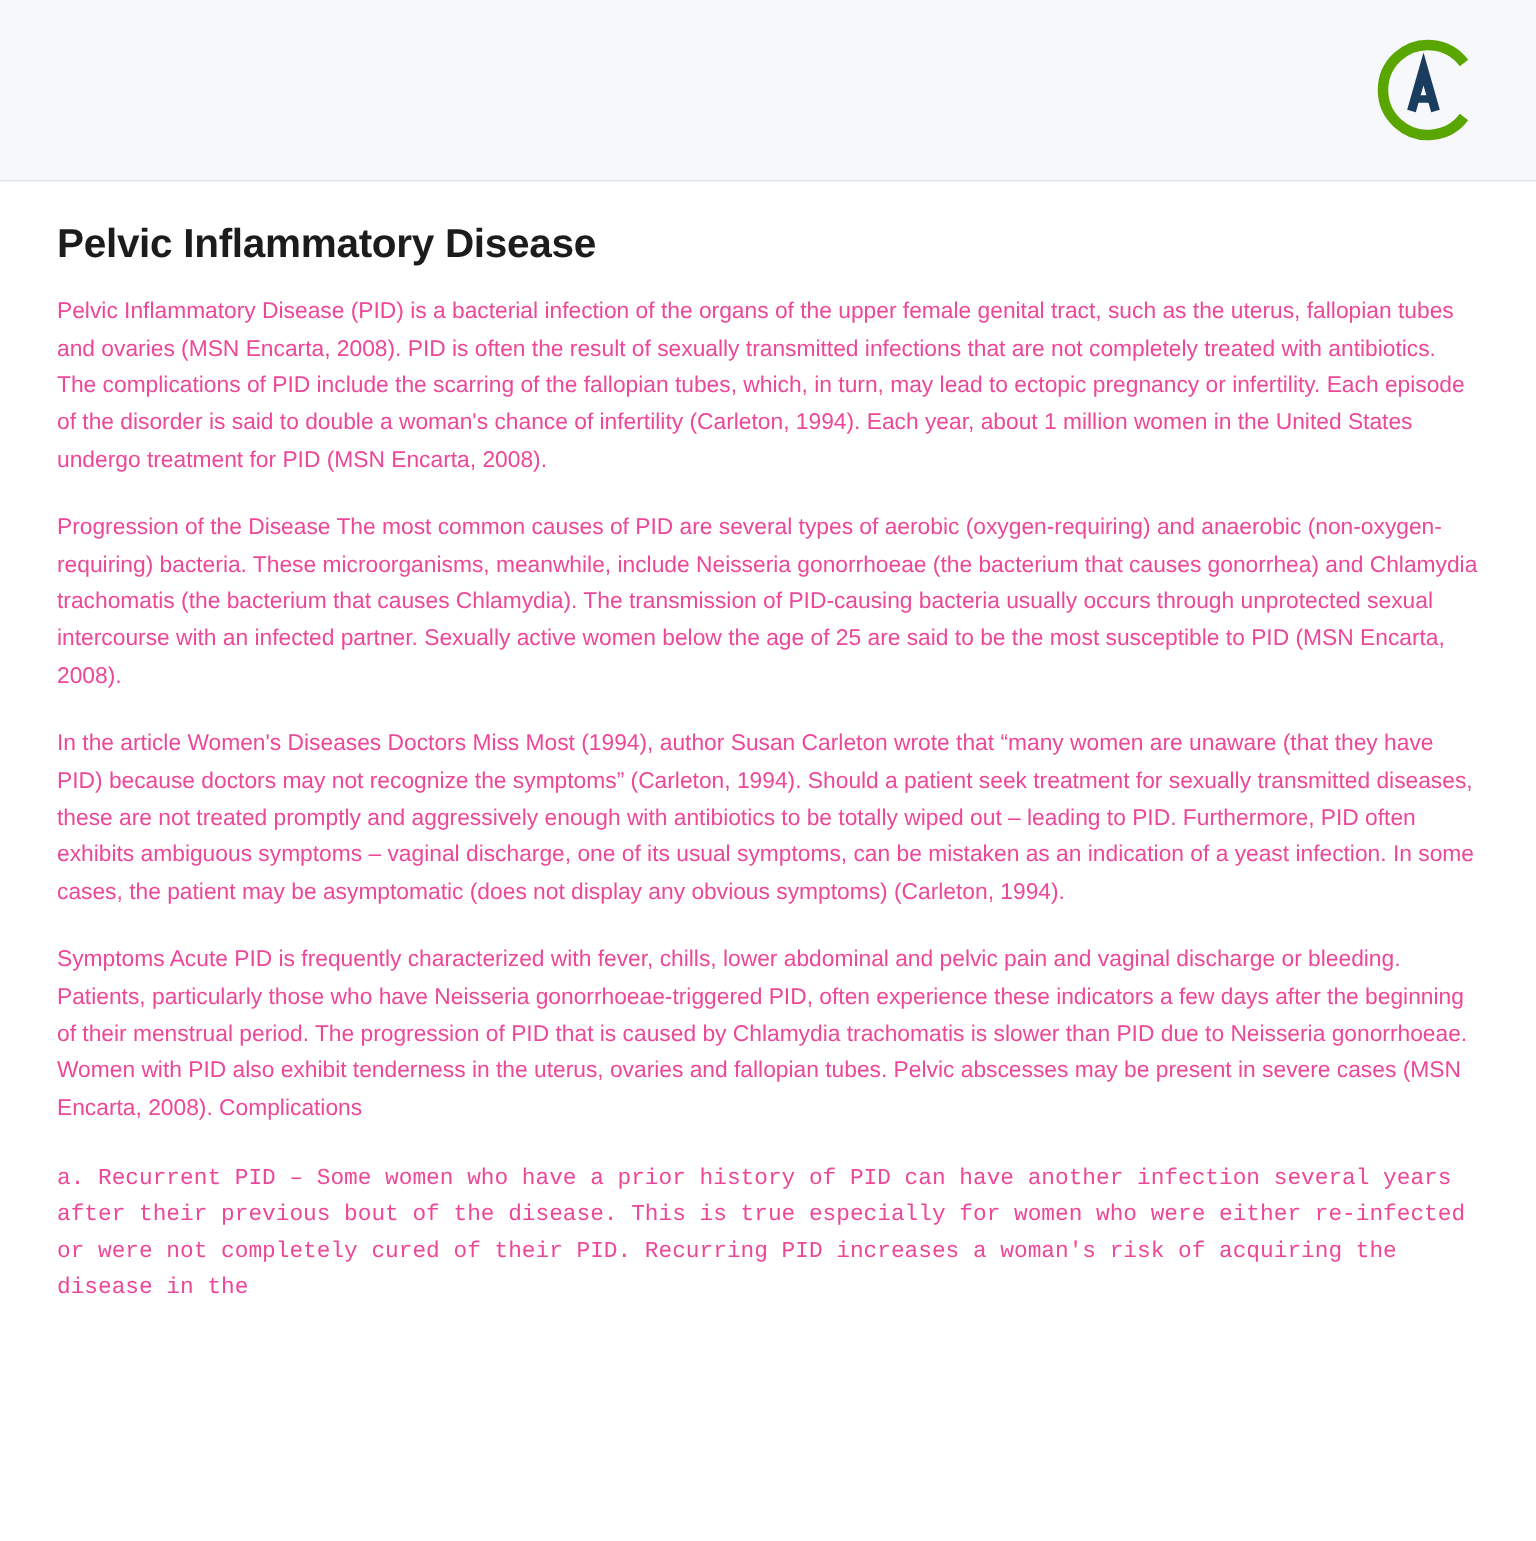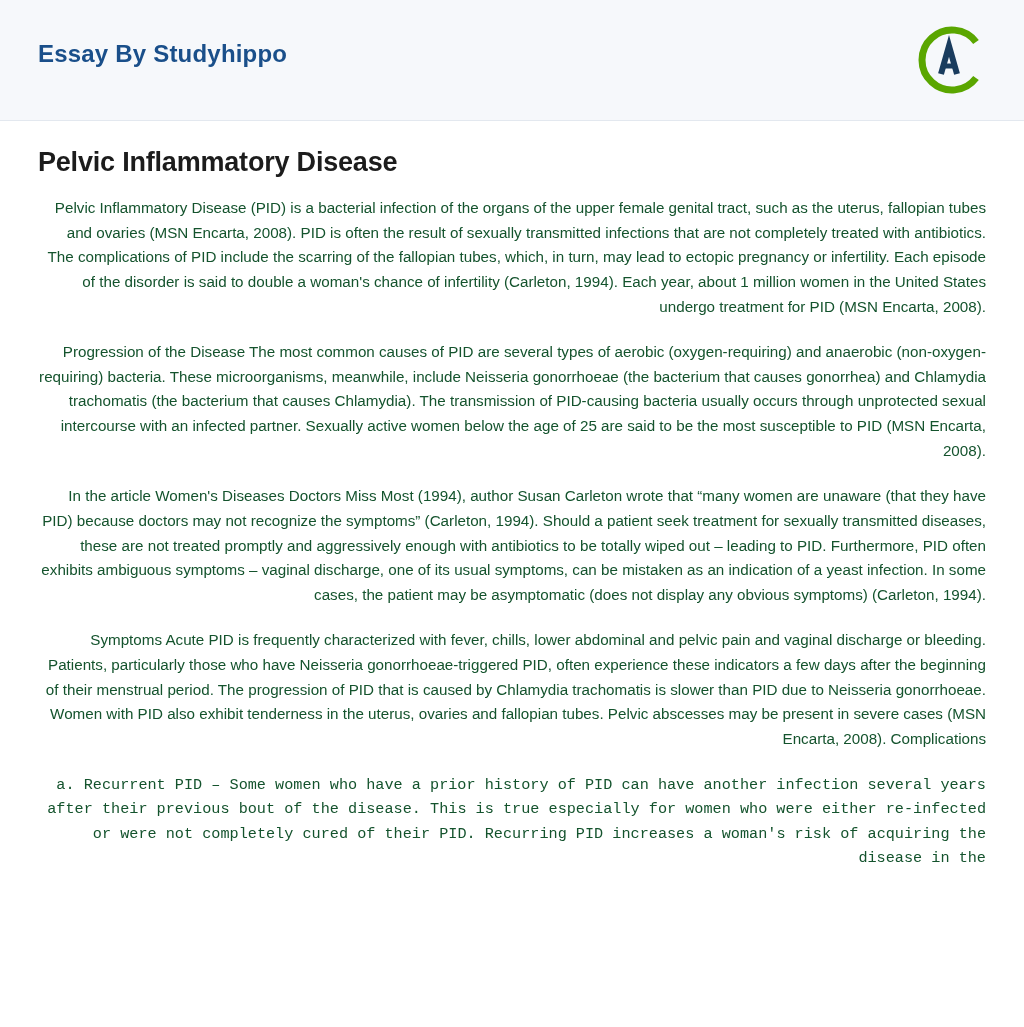--- a/index.html
+++ b/index.html
@@ -57,34 +57,33 @@
   .article-title {
     font-size: 27px;
     font-weight: bold;
     color: #1c1c1c;
     margin: 0 0 18px 0;
     letter-spacing: -0.2px;
   }
   .para {
     font-size: 15.2px;
     line-height: 1.62;
-    color: #14532d;
+    color: #ec4899;
     margin: 0 0 21px 0;
-    text-align: right;
+    text-align: left;
   }
   .para:last-child {
     margin-bottom: 0;
     font-family: Liberation Mono, monospace;
   }
 </style>
 </head>
 <body>
 
 <div class="header">
-  <div class="brand">Essay By Studyhippo</div>
   <div class="logo">
     <svg viewBox="0 0 76 76" width="76" height="76" xmlns="http://www.w3.org/2000/svg">
       <path d="M66 20 A30 30 0 1 0 66 56" fill="none" stroke="#5aa600" stroke-width="7" stroke-linecap="butt"></path>
       <path d="M31 52 L39 24 L47 52" fill="none" stroke="#1a3c5e" stroke-width="6" stroke-linejoin="miter" stroke-linecap="butt"></path>
       <path d="M34.5 44 L43.5 44" fill="none" stroke="#1a3c5e" stroke-width="5"></path>
     </svg>
   </div>
 </div>
 
 <div class="article">

